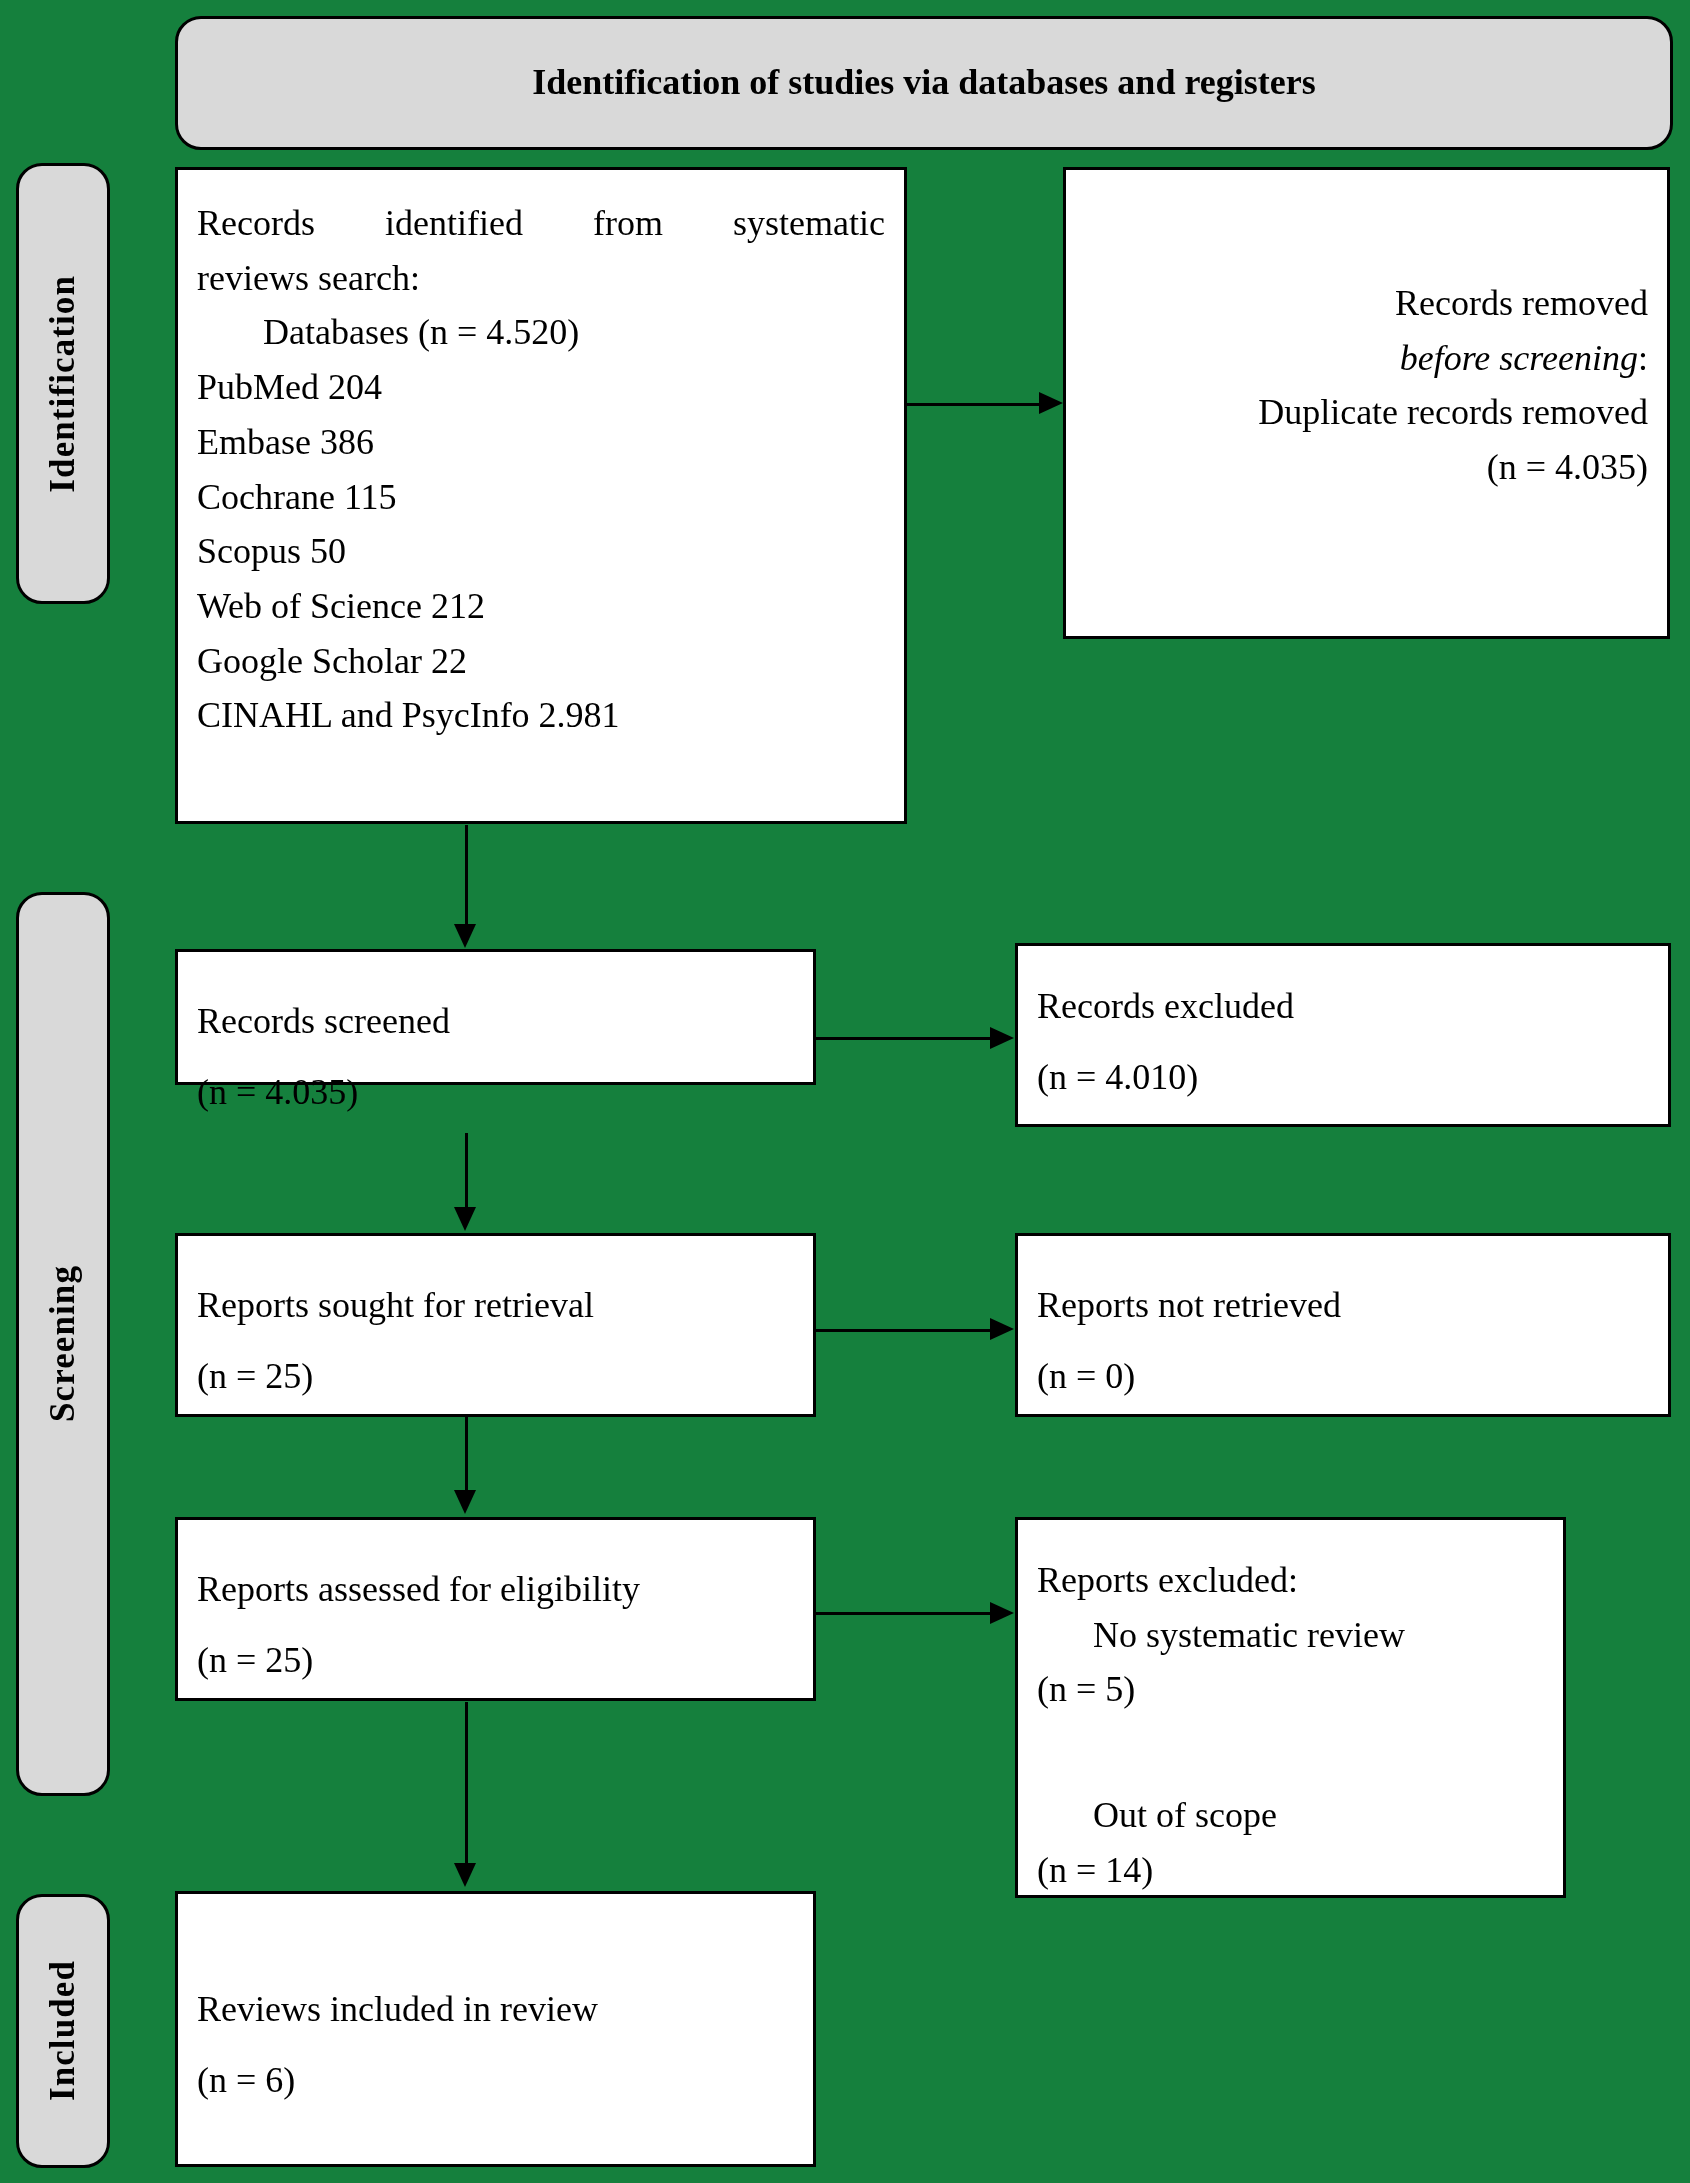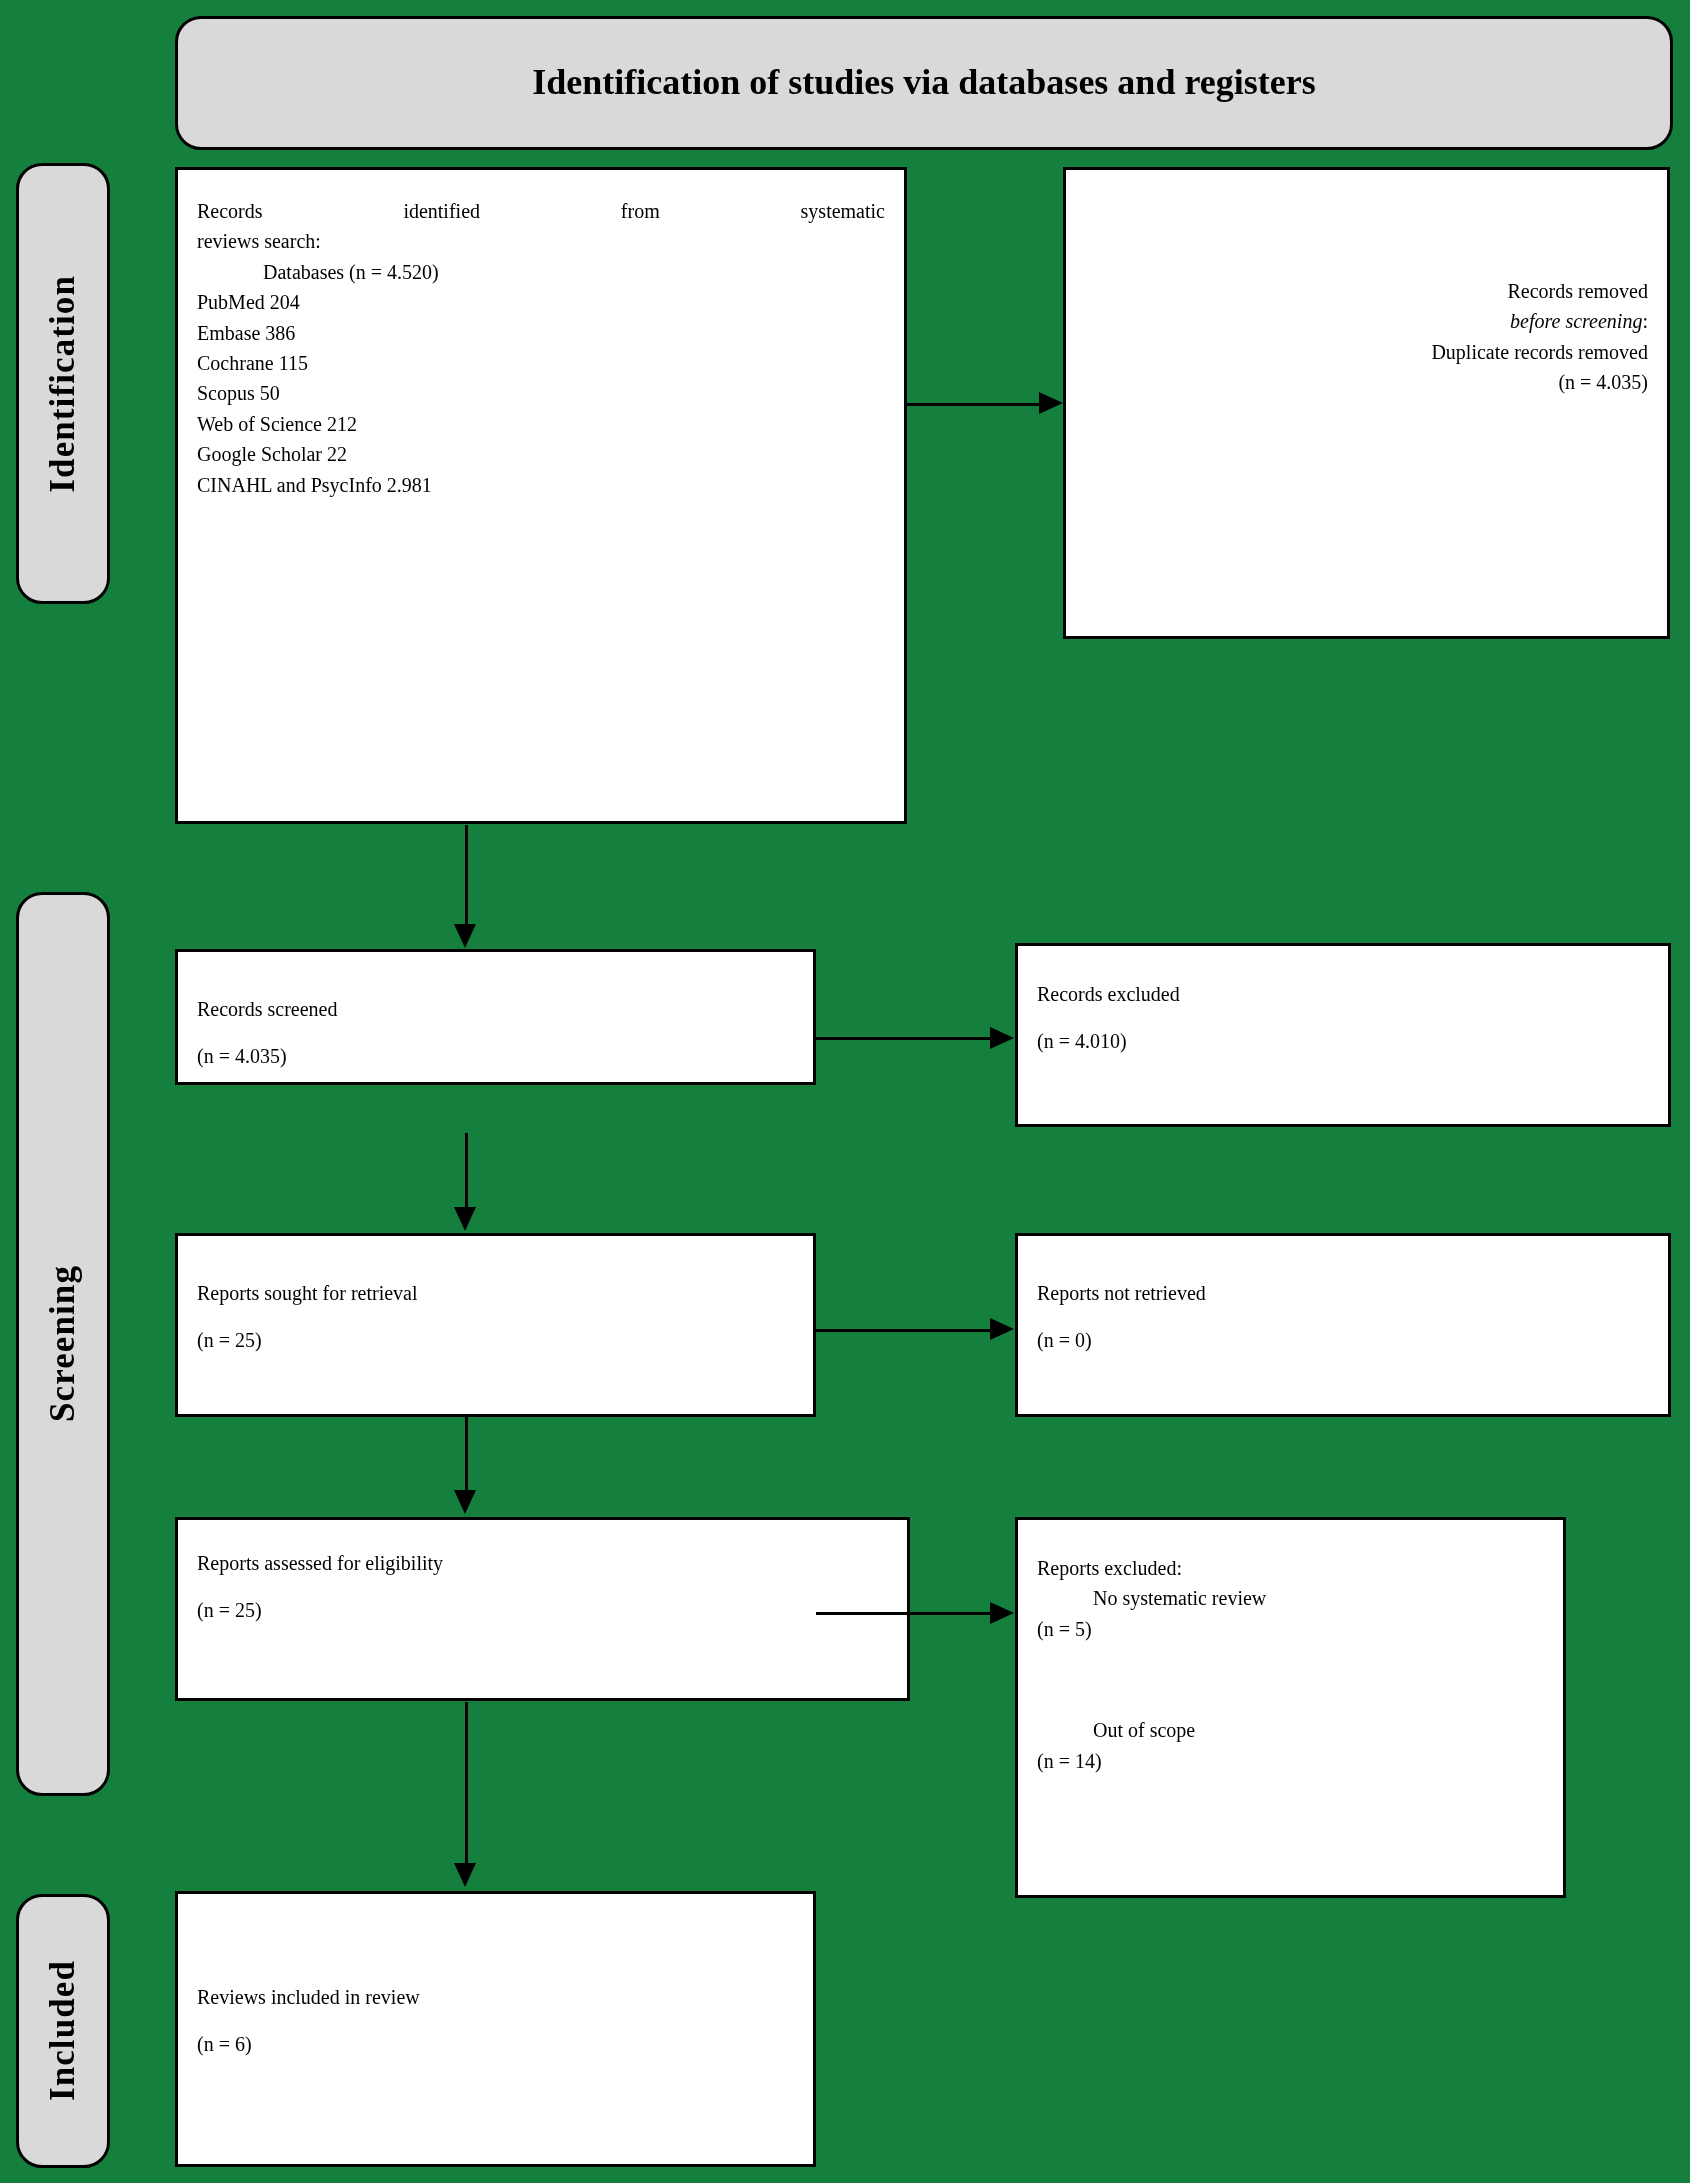--- a/index.html
+++ b/index.html
@@ -59,21 +59,21 @@
     line-height: 1.2;
   }
 
   
   .flow-box {
     position: absolute;
     background: #ffffff;
     border: 3.9px solid #000000;
     box-sizing: border-box;
     padding: 26px 19px 16.7px 19px;
-    font-size: 20px;
+    font-size: 36px;
     line-height: 1.52;
     color: #000000;
   }
   .flow-box .line { white-space: nowrap; }
   .flow-box .line.justify {
     white-space: normal;
     text-align: justify;
     text-align-last: justify;
   }
   .flow-box .line.nojust {
@@ -195,21 +195,21 @@
     <div class="spacer-sm"></div>
     <div class="line">(n = 0)</div>
   </div>
 
   <div class="conn-h" style="left:816px; top:1329px; width:176px;"></div>
   <div class="arrow-right" style="left:990px; top:1318px;"></div>
 
   <div class="conn-v" style="left:465px; top:1417px; height:79px;"></div>
   <div class="arrow-down" style="left:454px; top:1490px;"></div>
 
-  <div class="flow-box" style="left:175px; top:1517px; width:735px; height:184px; padding-top:28px;">
+  <div class="flow-box" style="left:175px; top:1517px; width:641px; height:184px; padding-top:42px;">
     <div class="line">Reports assessed for eligibility</div>
     <div class="spacer-sm"></div>
     <div class="line">(n = 25)</div>
   </div>
 
   <div class="flow-box" style="left:1015px; top:1517px; width:551px; height:381px; padding-top:33px;">
     <div class="line">Reports excluded:</div>
     <div class="line indent-md">No systematic review</div>
     <div class="line">(n = 5)</div>
     <div class="spacer-lg"></div>

